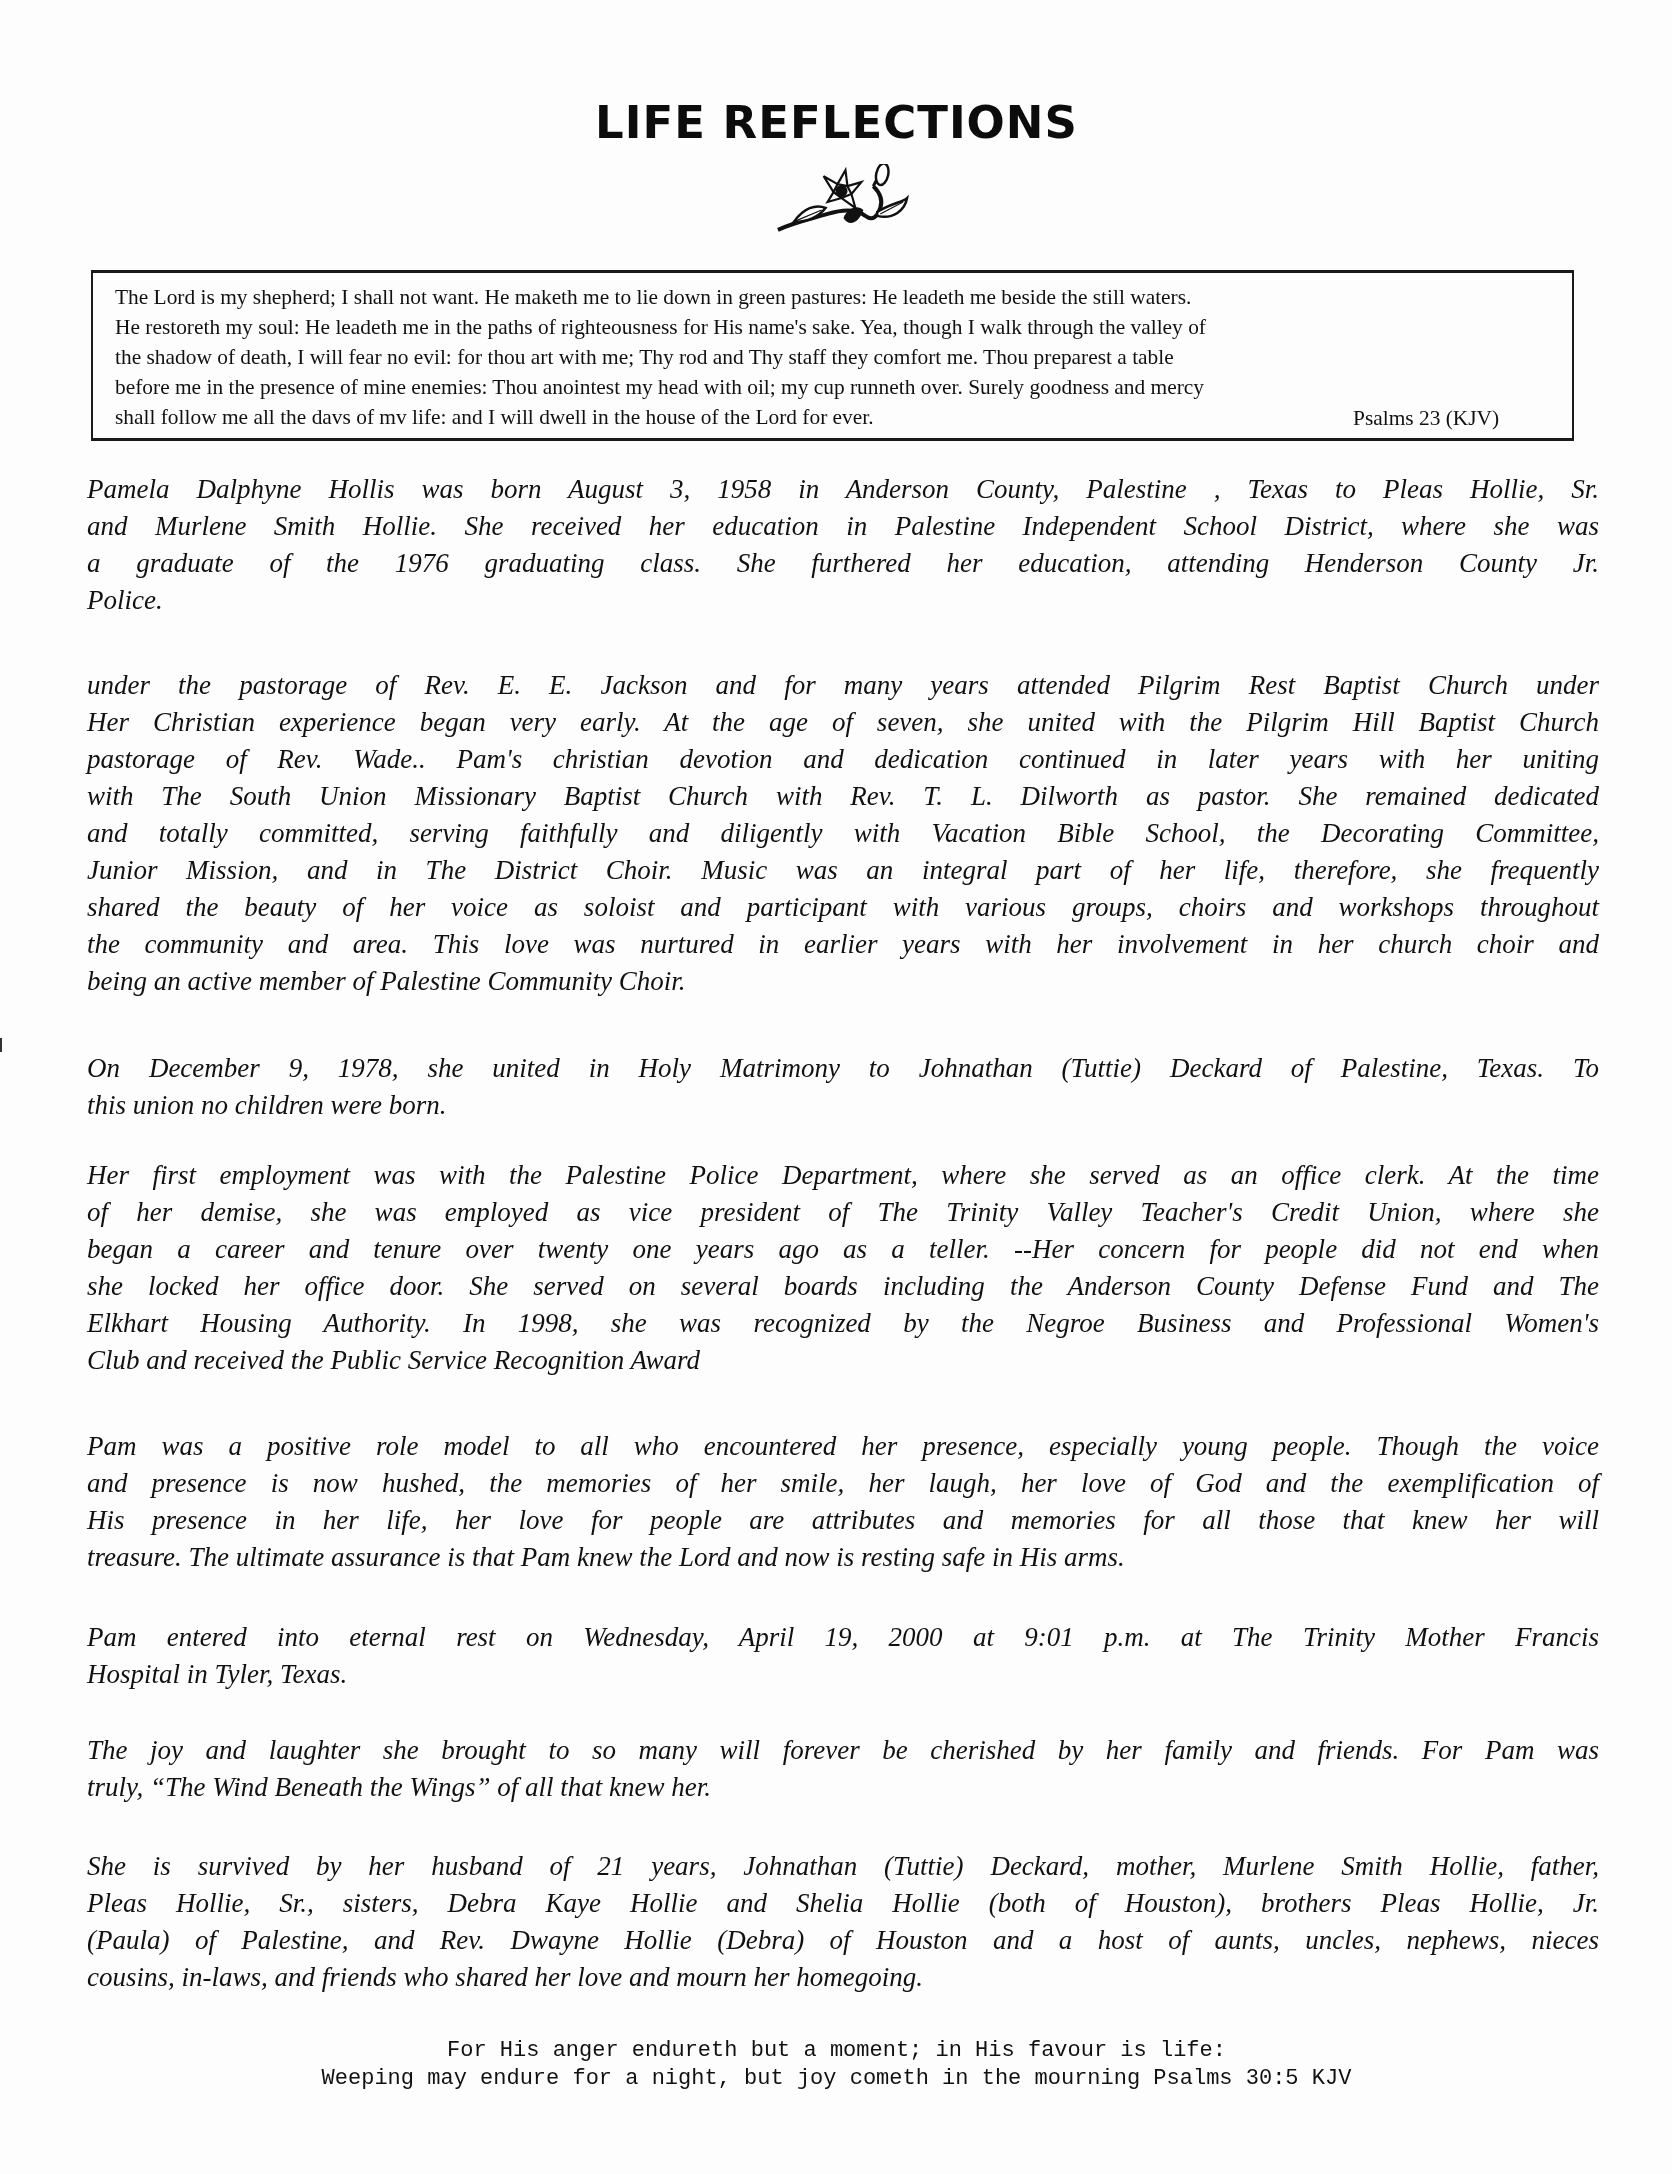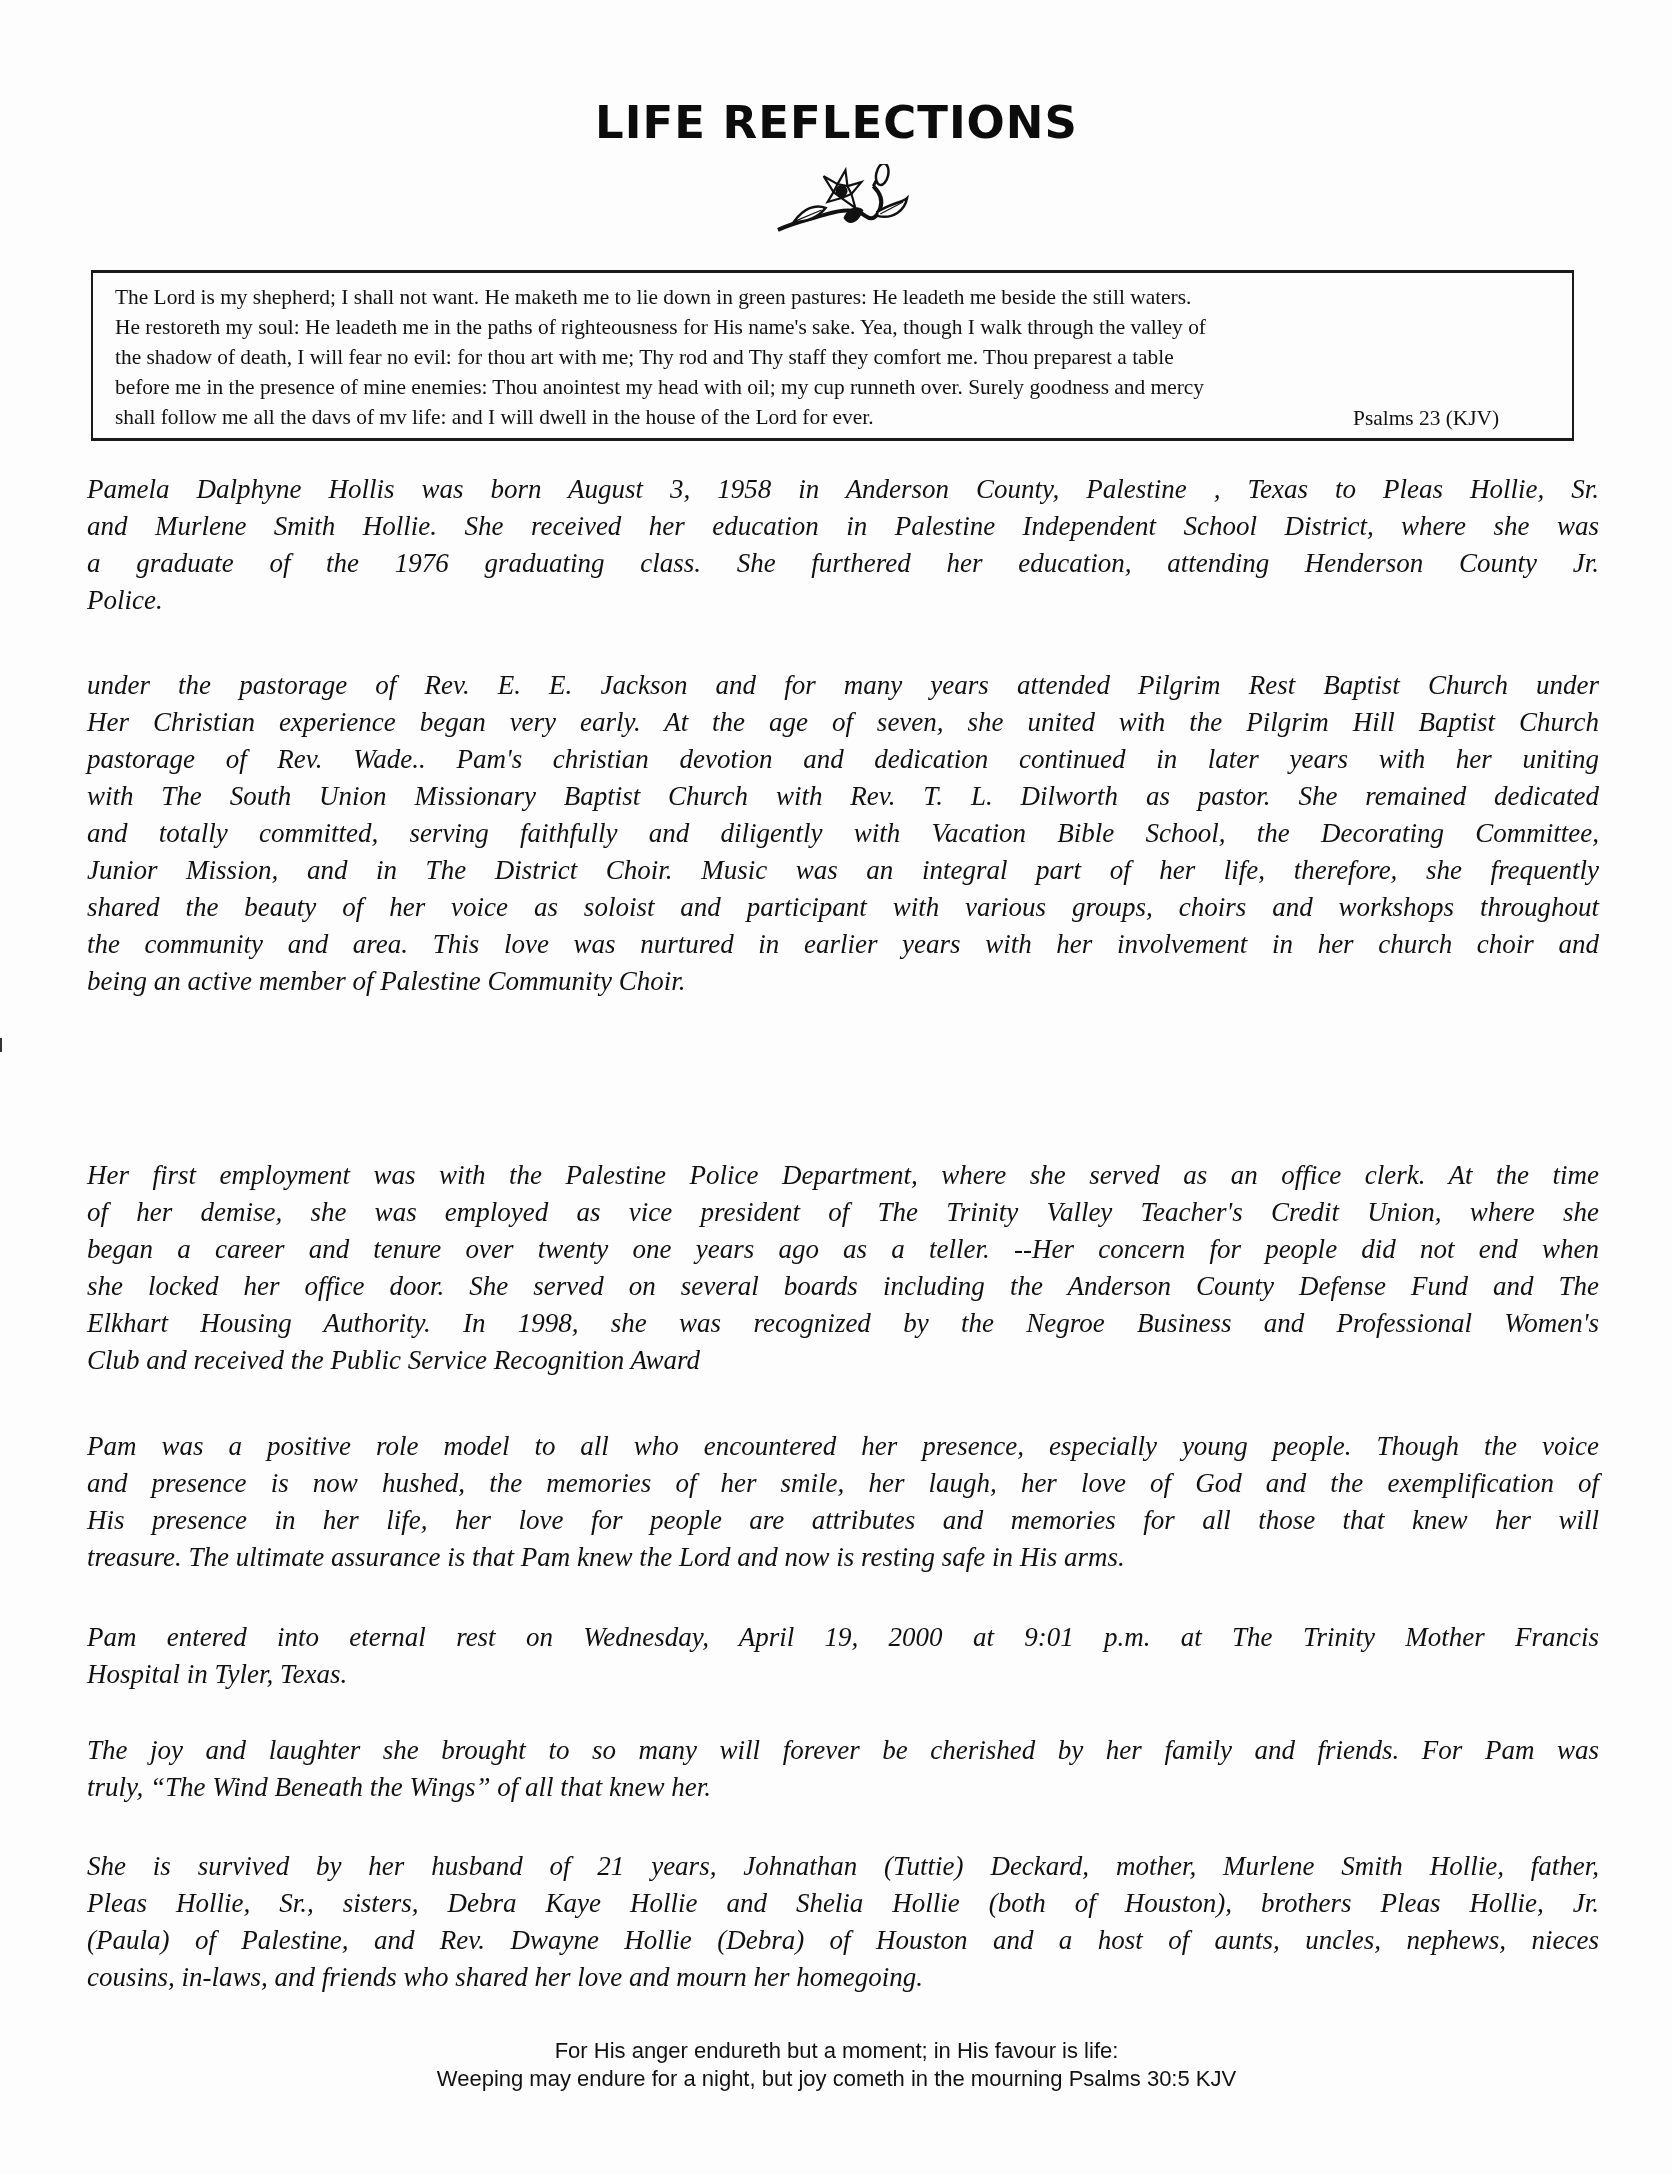--- a/index.html
+++ b/index.html
@@ -21,21 +21,21 @@
   .verse-ref { position: absolute; left: 1260px; top: 130px; white-space: nowrap; }
   .bio {
     position: absolute; left: 87px; width: 1512px;
     font-family: "Liberation Serif", serif; font-style: italic; font-size: 27px;
     line-height: 37px; color: #111; text-align: justify;
   }
   .bio .bline { display: block; white-space: nowrap; text-align-last: justify; }
   .bio .bline.last { text-align-last: left; }
   .footer {
     position: absolute; left: 0; width: 1673px; top: 2037px; text-align: center;
-    font-family: Liberation Sans, sans-serif; font-size: 22px; line-height: 28px; color: #111;
+    font-family: Liberation Mono, monospace; font-size: 22px; line-height: 28px; color: #111;
   }
   .mark { position: absolute; left: 0; top: 1038px; width: 2px; height: 14px; background: #333; }
 </style>
 </head>
 <body>
 
 <div class="page">
 
   <div class="title">LIFE REFLECTIONS</div>
 
@@ -79,20 +79,24 @@
     <span class="bline">Her Christian experience began very  early. At the age of seven, she united with the Pilgrim Hill Baptist Church</span>
     <span class="bline">pastorage of Rev. Wade.. Pam's christian devotion and  dedication  continued  in later years with her uniting</span>
     <span class="bline">with The South Union Missionary Baptist Church with Rev. T. L. Dilworth as pastor. She remained dedicated</span>
     <span class="bline">and totally committed, serving faithfully and diligently with Vacation Bible School, the Decorating Committee,</span>
     <span class="bline">Junior Mission, and in The District Choir. Music was an integral part of her life, therefore, she frequently</span>
     <span class="bline">shared the beauty of her voice as soloist and participant with various groups, choirs and workshops throughout</span>
     <span class="bline">the community and area. This love was nurtured in earlier years with her involvement in her church choir and</span>
     <span class="bline last">being an active member of  Palestine Community Choir.</span>
   </div>
 
+  <div class="bio" style="top:1050px;">
+    <span class="bline">On December 9, 1978, she united in Holy Matrimony to  Johnathan (Tuttie) Deckard of Palestine, Texas. To</span>
+    <span class="bline last">this union no children were born.</span>
+  </div>
 
   <div class="bio" style="top:1157px;">
     <span class="bline">Her first employment was with the Palestine Police Department, where she served as an office clerk. At the time</span>
     <span class="bline">of her  demise, she was employed as vice president of The Trinity Valley Teacher's Credit Union,  where she</span>
     <span class="bline">began a career and tenure  over twenty one years ago as a teller.   --Her concern for people did not end when</span>
     <span class="bline">she locked her office door. She served on several boards including the Anderson County Defense Fund and The</span>
     <span class="bline">Elkhart Housing Authority.  In 1998, she was recognized by the Negroe Business and Professional Women's</span>
     <span class="bline last">Club and received the Public Service Recognition Award</span>
   </div>
 

